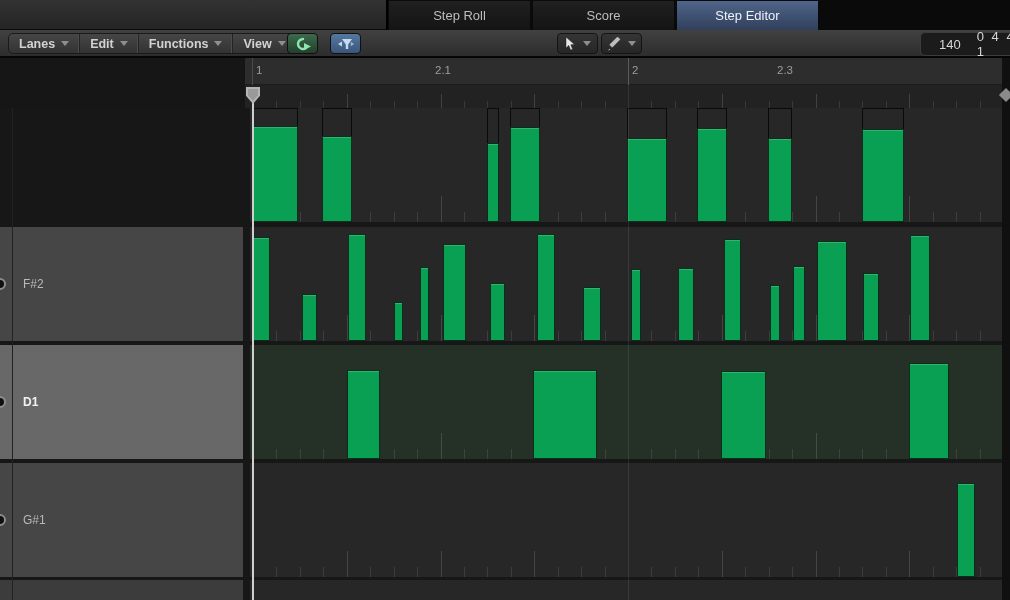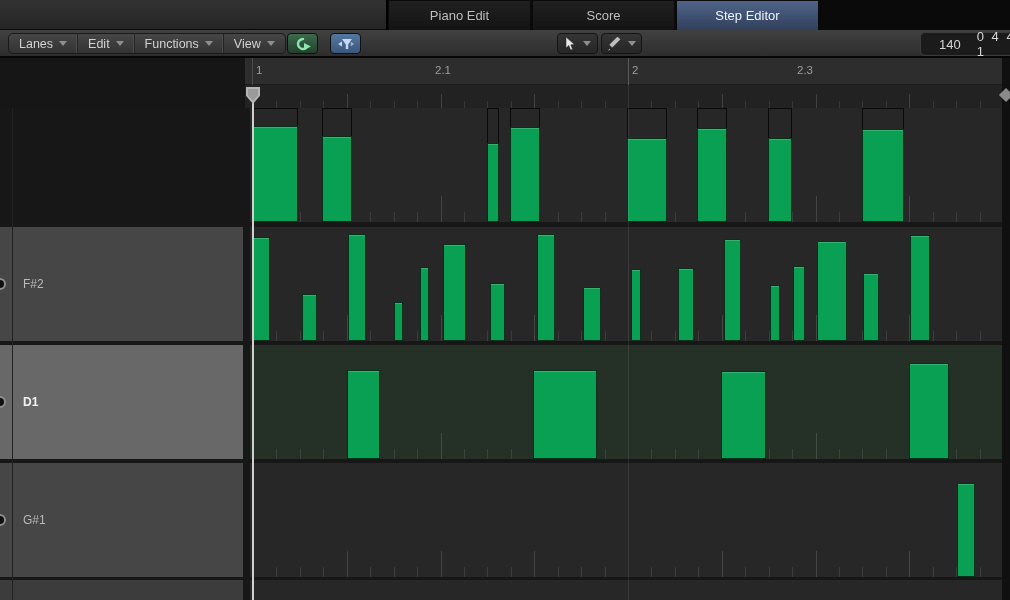--- a/index.html
+++ b/index.html
@@ -12,21 +12,21 @@
   #chrome-left { position:absolute; left:0; top:0; width:388px; height:30px;
     background:linear-gradient(#323232,#252525); border-right:2px solid #000; border-bottom:1px solid #0a0a0a;}
   .tab { position:absolute; top:1px; height:29px; width:141px; display:flex; align-items:center; justify-content:center;
     font-size:13px; color:#bdbdbd; background:linear-gradient(#202020,#141414); cursor:default; }
   .tab.active { background:linear-gradient(#50658a,#303f5b); color:#eef2fa; }
 
   
   #toolbar { position:absolute; left:0; top:30px; width:1010px; height:28px;
     background:linear-gradient(#414141,#2d2d2d); border-bottom:2px solid #060606; }
   .menu-group { position:absolute; left:8px; top:3px; height:21px; display:flex;
-    border:1px solid #1a1a1a; border-radius:5px; background:linear-gradient(#464646,#333333); overflow:hidden; }
+    border:1px solid #1a1a1a; border-radius:5px; background:linear-gradient(#464646,#333333); overflow:hidden;font-weight:bold; }
   .menu-item { display:flex; align-items:center; gap:6px; padding:0 10px; font-size:12.5px; color:#d2d2d2;
     border-right:1px solid #242424; box-shadow:inset -1px 0 0 #4c4c4c; }
   .menu-item:last-child { border-right:none; box-shadow:none; }
   .caret { width:0; height:0; border-left:4px solid transparent; border-right:4px solid transparent; border-top:5px solid #8f8f8f; }
   .icon-btn { position:absolute; top:3px; width:31px; height:21px; border-radius:4px; border:1px solid #101010;
     display:flex; align-items:center; justify-content:center; }
   #midi-in-btn { left:287px; background:linear-gradient(#3c6a4c,#23402d); }
   #filter-btn { left:330px; background:linear-gradient(#54789f,#3a567c); }
   .tool-btn { position:absolute; top:3px; width:41px; height:21px; border-radius:4px; border:1px solid #141414;
     background:linear-gradient(#353535,#262626); display:flex; align-items:center; justify-content:center; gap:7px; }
@@ -79,21 +79,21 @@
   #scroll-diamond { position:absolute; left:1001px; top:90px; width:10px; height:10px; background:#8a8a8a;
     transform:rotate(45deg); z-index:33; }
 </style>
 </head>
 <body>
 
 <div id="app">
 
   <div id="tabbar">
     <div id="chrome-left"></div>
-    <div class="tab" style="left:389px">Piano Edit</div>
+    <div class="tab" style="left:389px">Step Roll</div>
     <div class="tab active" style="left:677px">Step Editor</div>
     <div class="tab" style="left:533px">Score</div>
   </div>
 
   <div id="toolbar">
     <div class="menu-group">
       <div class="menu-item">
           <span>Lanes</span>
           <span class="caret"></span>
         </div>
@@ -144,21 +144,21 @@
       <span class="pos">0 4 4 1</span>
     </div>
   </div>
 
 
   <div id="ruler">
       <div class="ruler-label" style="left: 11px;">1</div>
       <div class="ruler-label" style="left: 190px;">2.1</div>
       <div class="ruler-line" style="left: 383px;"></div>
       <div class="ruler-label" style="left: 387px;">2</div>
-      <div class="ruler-label" style="left: 552px;">2.3</div>
+      <div class="ruler-label" style="left: 532px;">2.3</div>
       <div class="ruler-line" style="left: 7px;"></div>
     </div>
   <div id="ruler-strip">
       <div class="tick" style="left: 31.4375px; height: 7px;"></div>
       <div class="tick" style="left: 54.875px; height: 7px;"></div>
       <div class="tick" style="left: 78.3125px; height: 7px;"></div>
       <div class="tick beat" style="left: 101.75px; height: 14px;"></div>
       <div class="tick" style="left: 125.188px; height: 7px;"></div>
       <div class="tick" style="left: 148.625px; height: 7px;"></div>
       <div class="tick" style="left: 172.062px; height: 7px;"></div>

